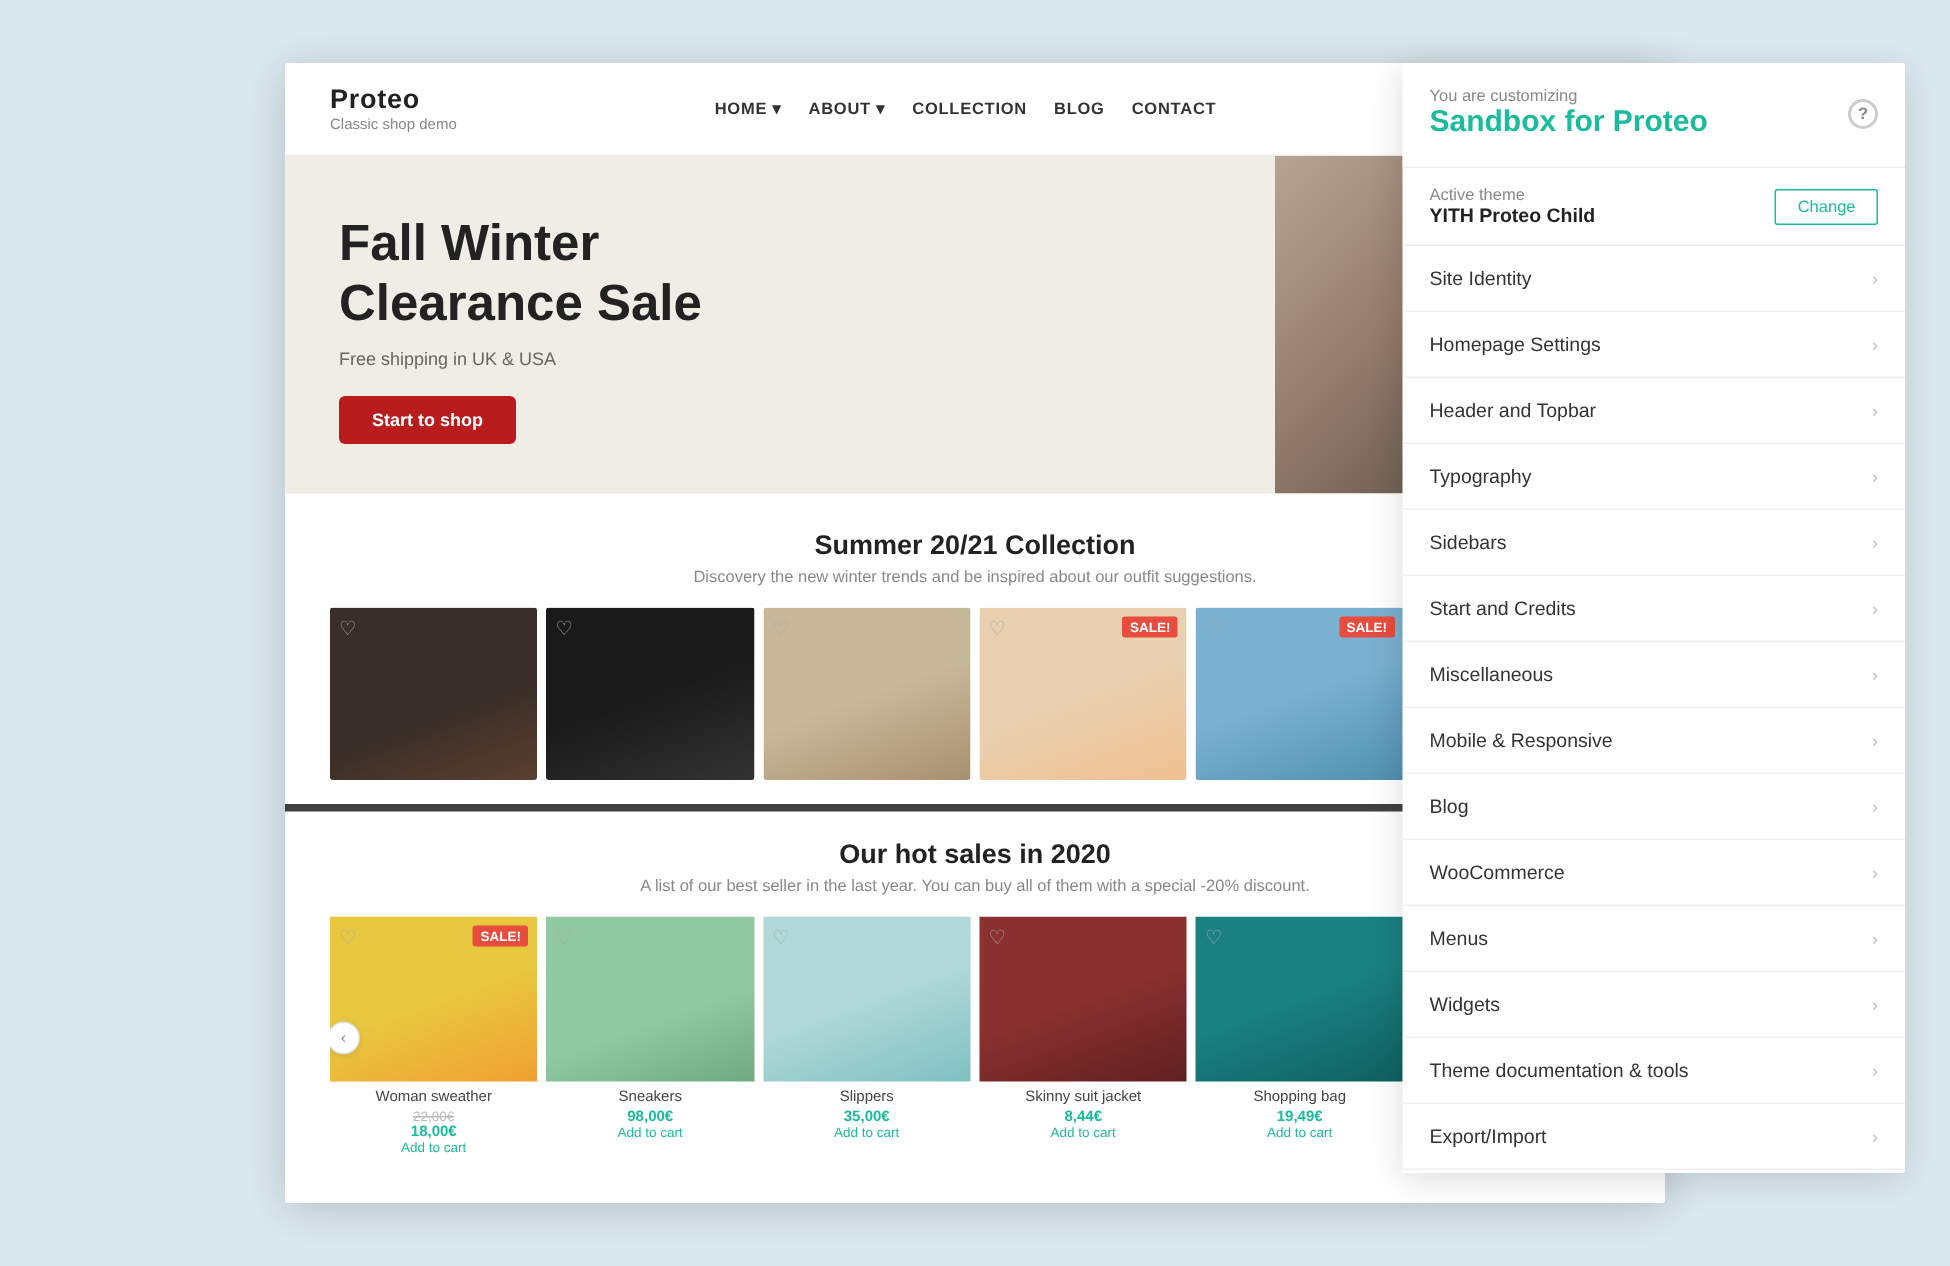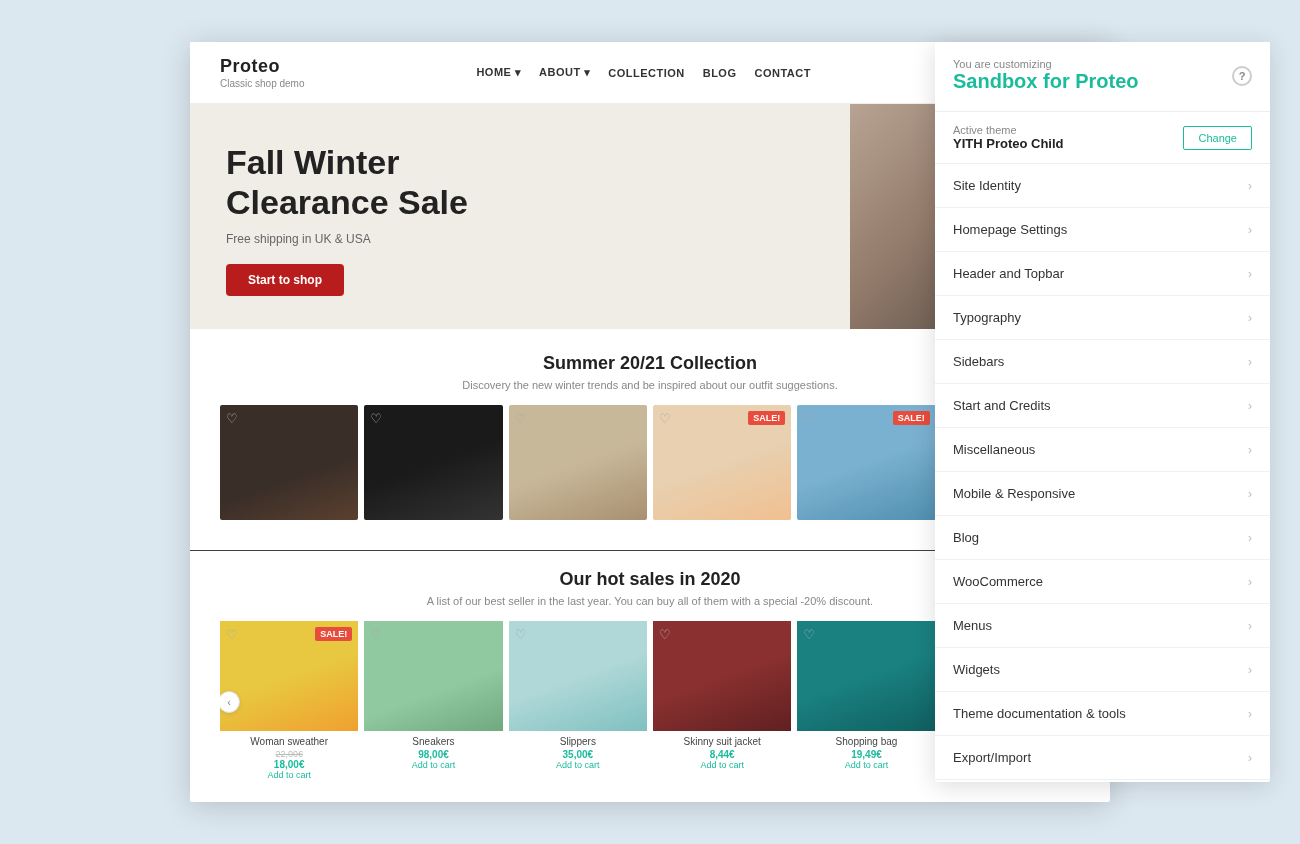--- a/index.html
+++ b/index.html
@@ -174,22 +174,21 @@
       top: 6px;
       left: 6px;
       color: #aaa;
       font-size: 13px;
     }
 
     
     .hot-sales-section {
       padding: 18px 30px 16px;
       background: #fff;
-      border-top: 1px solid #404040;
-      margin-top: 14px;
+      border-top: 5px solid #404040;
     }
     .product-card-info {
       padding: 5px 0 2px;
     }
     .product-name {
       font-size: 10px;
       color: #444;
       text-align: center;
       margin-bottom: 2px;
     }

